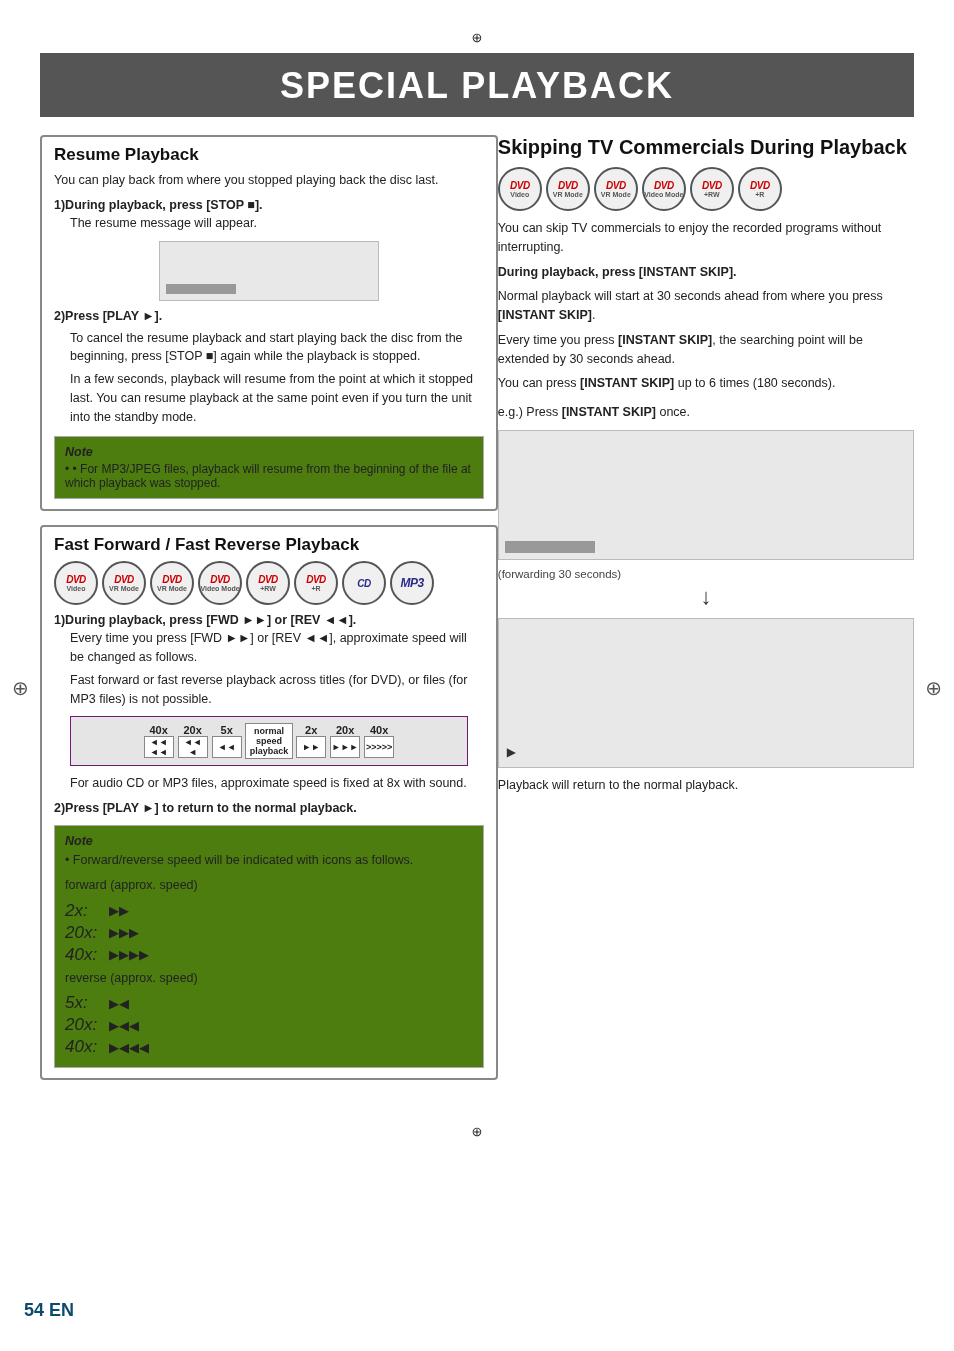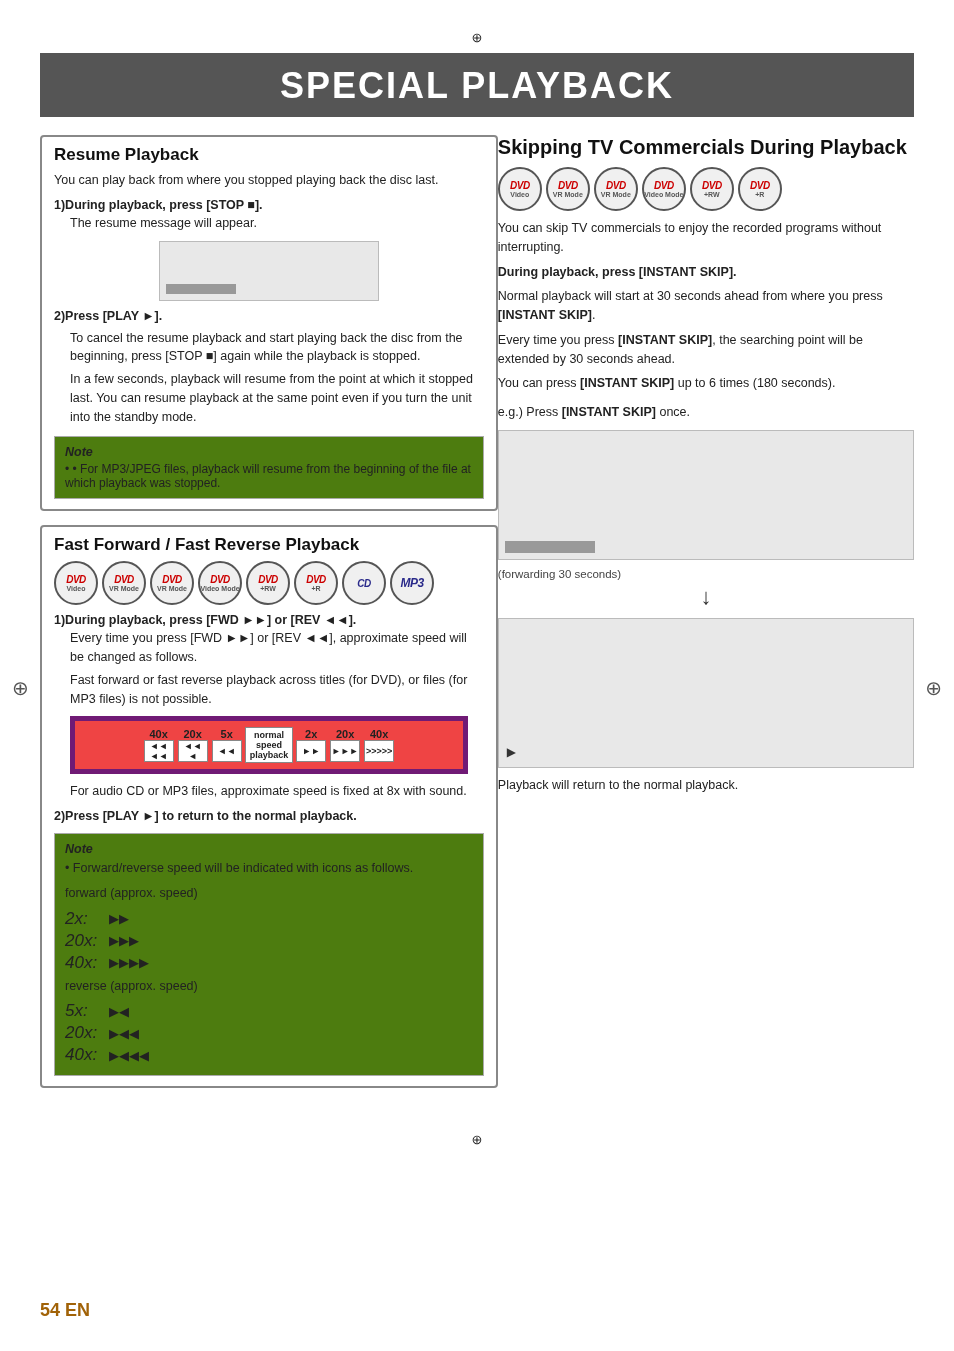--- a/index.html
+++ b/index.html
@@ -145,22 +145,22 @@
       color: #2a2a8a;
       font-size: 12px;
     }
     .speed-diagram {
       display: flex;
       align-items: center;
       gap: 2px;
       margin: 8px 16px;
       flex-wrap: wrap;
       justify-content: center;
-      background: #ef4444;
-      border: 5px solid #701a75;
+      background: #e5e5e5;
+      border: 1px solid #701a75;
       padding: 6px 4px;
     }
     .speed-cell {
       display: flex;
       flex-direction: column;
       align-items: center;
       font-size: 10px;
       font-weight: 700;
       min-width: 32px;
     }
@@ -237,24 +237,24 @@
     }
     .caption-text {
       font-size: 11.5px;
       color: #444;
       margin: 2px 0 4px 0;
     }
     .inline-bold { font-weight: 700; }
     .page-footer {
       position: absolute;
       bottom: 30px;
-      left: 40px;
+      left: 24px;
       font-size: 18px;
       font-weight: 900;
-      color: #a16207;
+      color: #0c4a6e;
     }
     .note-list {
       list-style: none;
       padding: 0;
     }
     .note-list li::before {
       content: "• ";
     }
     .speed-row {
       display: flex;

